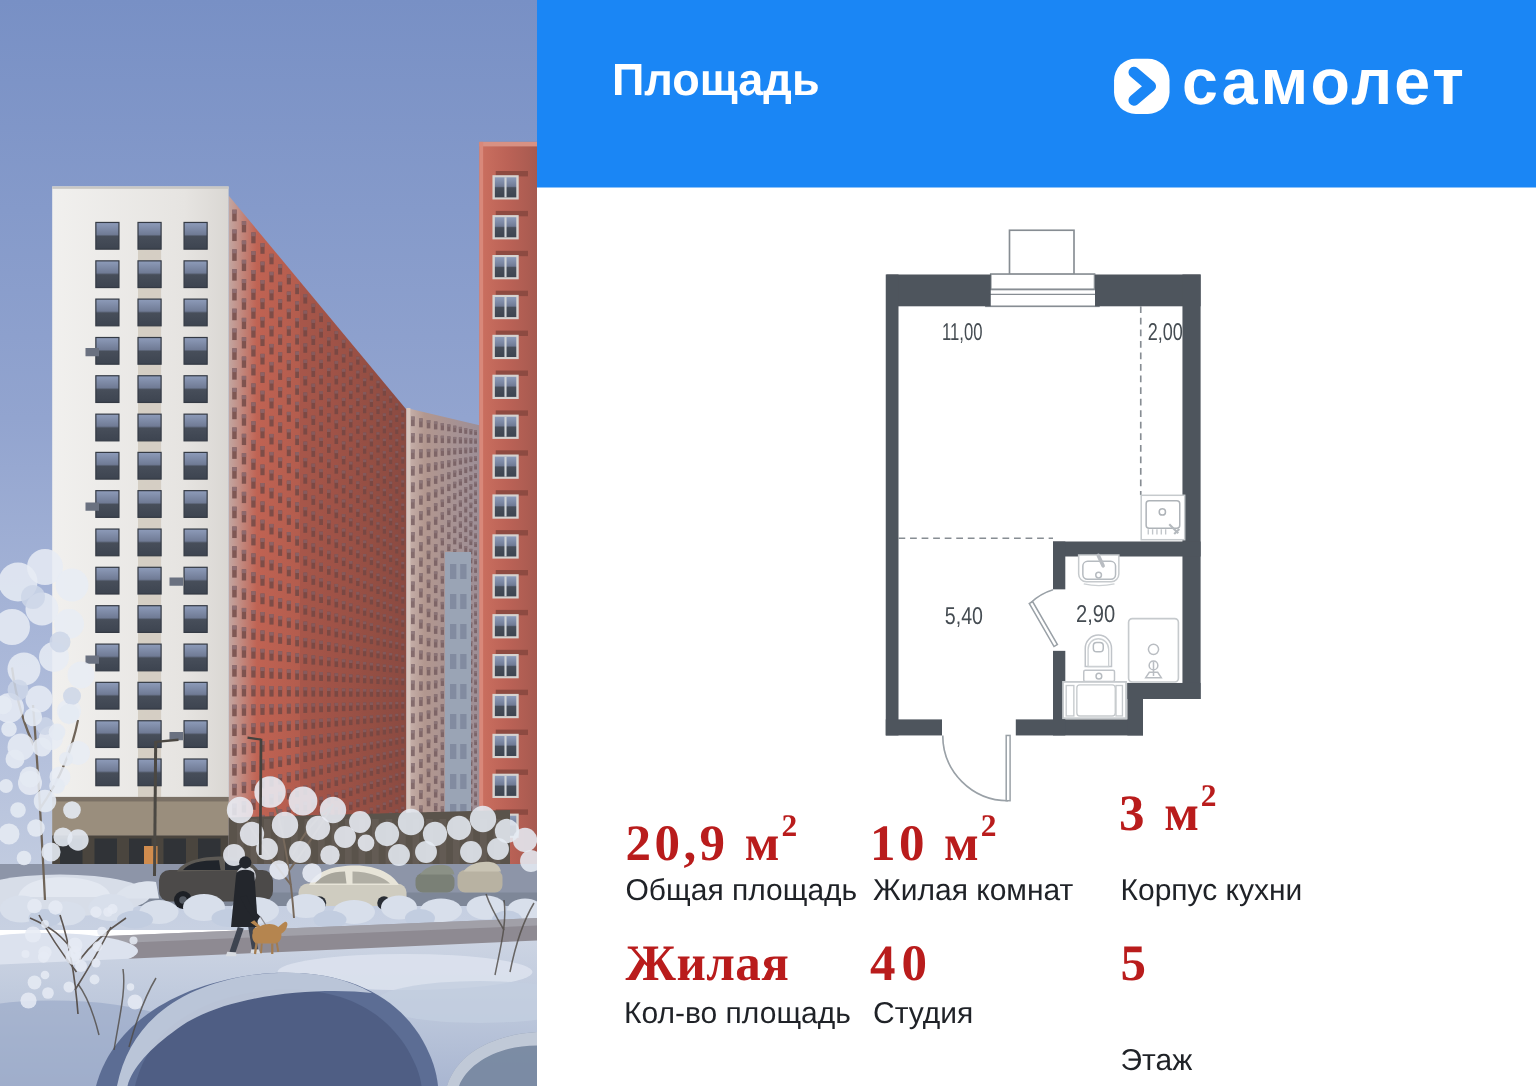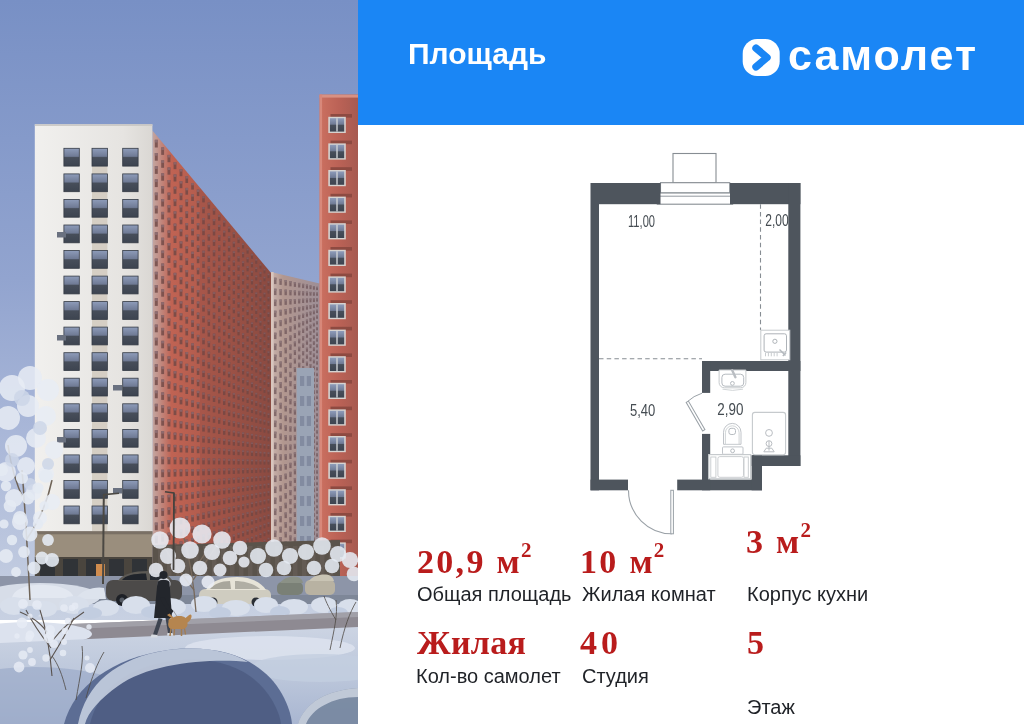--- a/index.html
+++ b/index.html
@@ -3021,17 +3021,17 @@
     <text x="717.3" y="414.5" textLength="26.1" lengthAdjust="spacingAndGlyphs">2,90</text>
   </g>
 </svg>
 <div class="num" style="left:417px;top:544px">20,9 м<sup>2</sup></div>
 <div class="lab" style="left:417px;top:583.5px">Общая площадь</div>
 <div class="num" style="left:580px;top:544px">10 м<sup>2</sup></div>
 <div class="lab" style="left:582px;top:583.5px">Жилая комнат</div>
 <div class="num" style="left:746px;top:524px">3 м<sup>2</sup></div>
 <div class="lab" style="left:747px;top:583.5px">Корпус кухни</div>
 <div class="num" style="left:417px;top:626px;letter-spacing:0.3px">Жилая</div>
-<div class="lab" style="left:416px;top:665.5px">Кол-во самолет</div>
+<div class="lab" style="left:416px;top:665.5px">Кол-во площадь</div>
 <div class="num" style="left:580px;top:626px;letter-spacing:4px">40</div>
 <div class="lab" style="left:582px;top:665.5px">Студия</div>
 <div class="num" style="left:747px;top:626px">5</div>
 <div class="lab" style="left:747px;top:697px">Этаж</div>
 
 </body></html>

